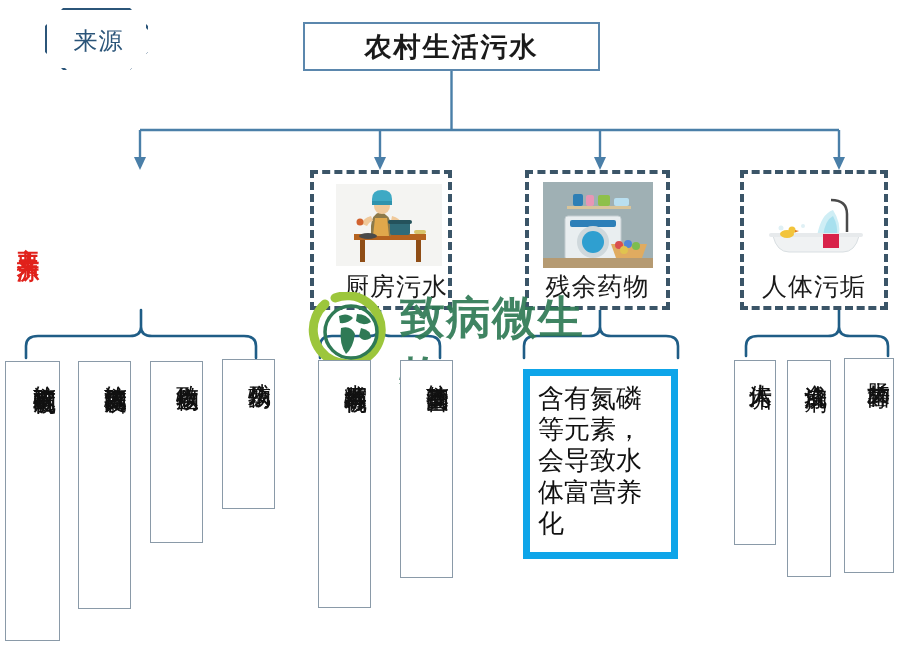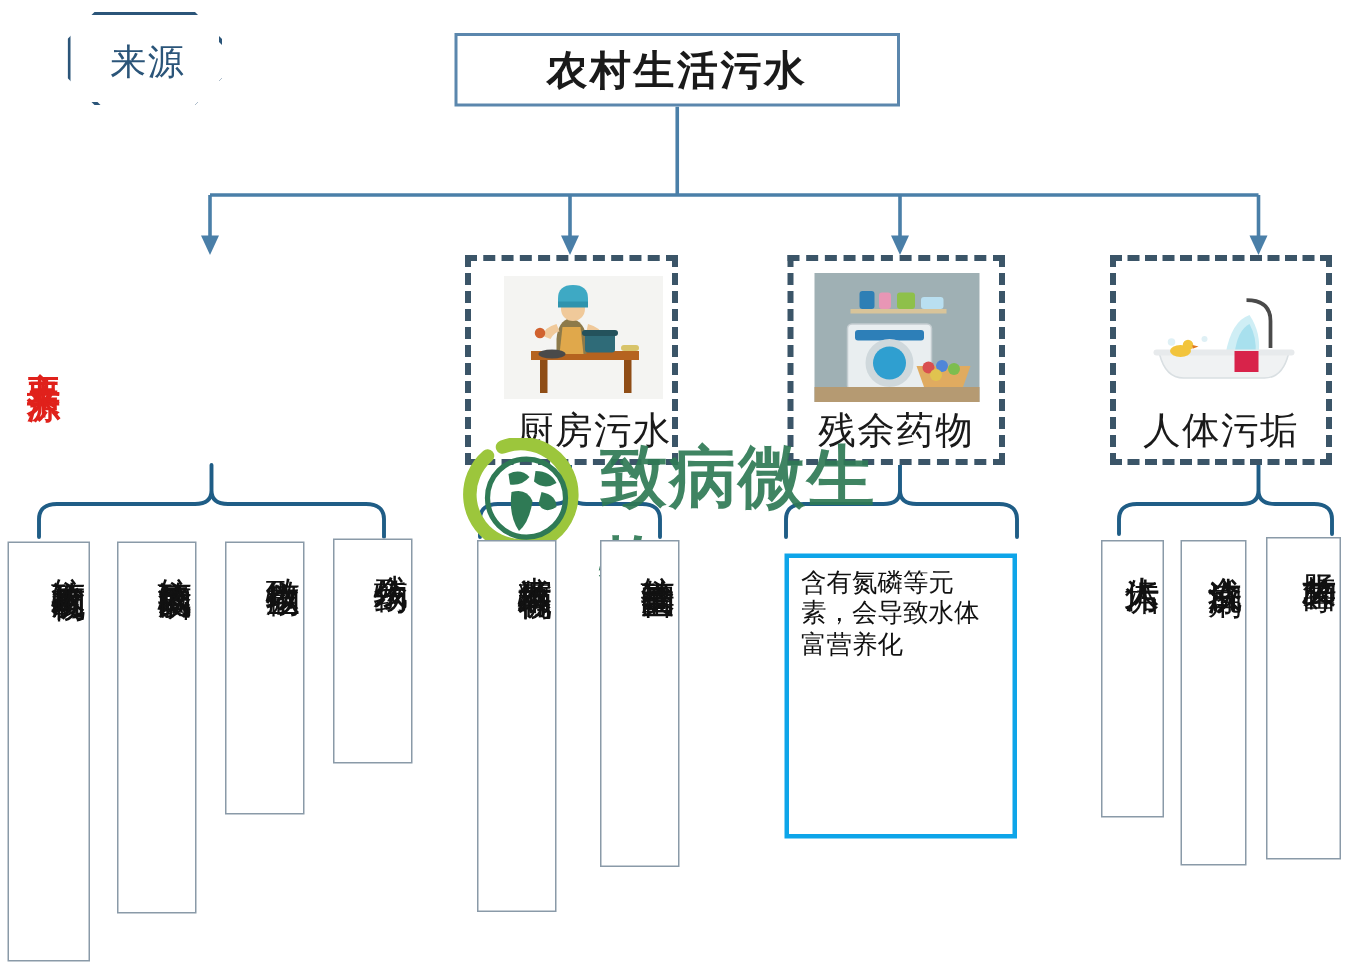--- a/index.html
+++ b/index.html
@@ -70,22 +70,22 @@
 
   
   .leaf{
     background:#ffffff;border:1px solid #8a9aa8;
     writing-mode:vertical-rl;text-orientation:upright;
     font-size:23px;line-height:1.08;color:#111;letter-spacing:1px;
     font-family:"DejaVu Sans","Liberation Sans",sans-serif;
     padding:5px 2px;
   }
   .leaf-h{
-    background:#ffffff;border:3px solid #0ea5e9;
-    font-size:17px;line-height:1.2;color:#111;letter-spacing:0px;
+    background:#ffffff;border:7px solid #0ea5e9;
+    font-size:26px;line-height:1.2;color:#111;letter-spacing:0px;
     font-family:"DejaVu Sans","Liberation Sans",sans-serif;
     padding:7px 8px;
   }
 
   
   .watermark{left:305px;top:290px;width:310px;height:78px;}
   .wm-text{
     position:absolute;left:95px;top:-2px;
     font-size:45px;font-weight:bold;color:#2f7a55;
     letter-spacing:1px;opacity:.92;

